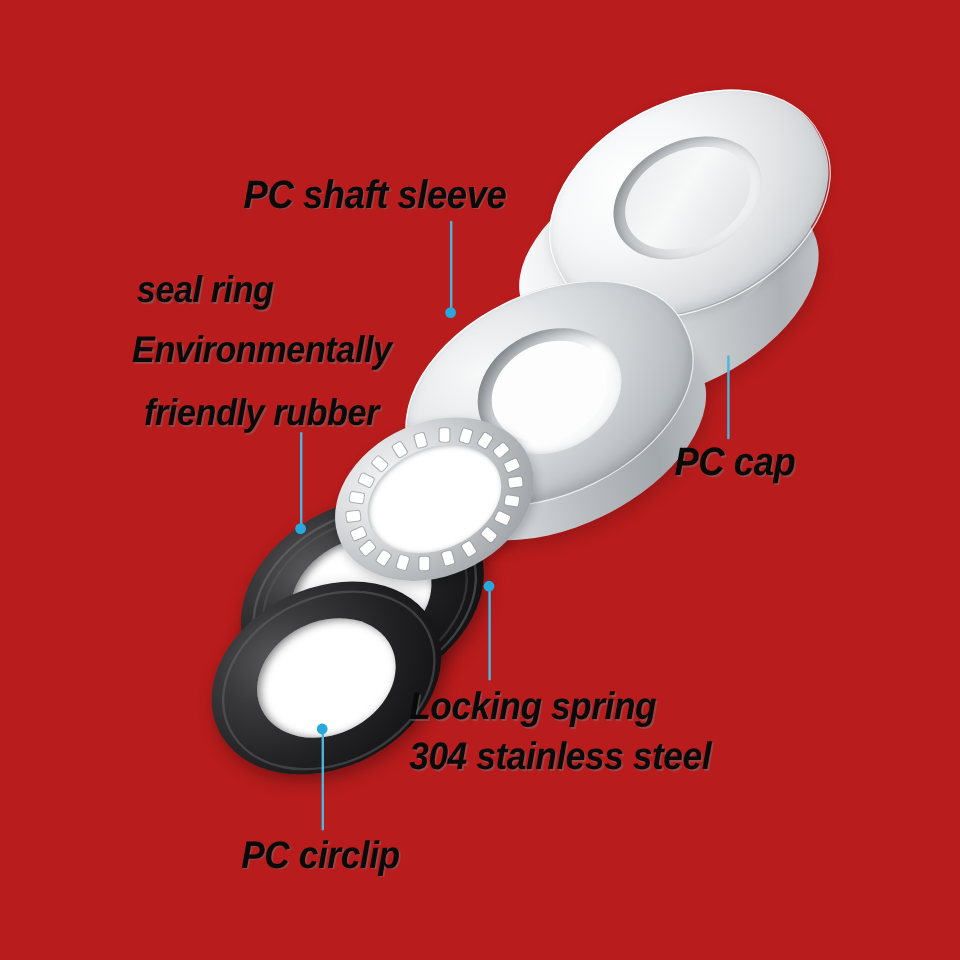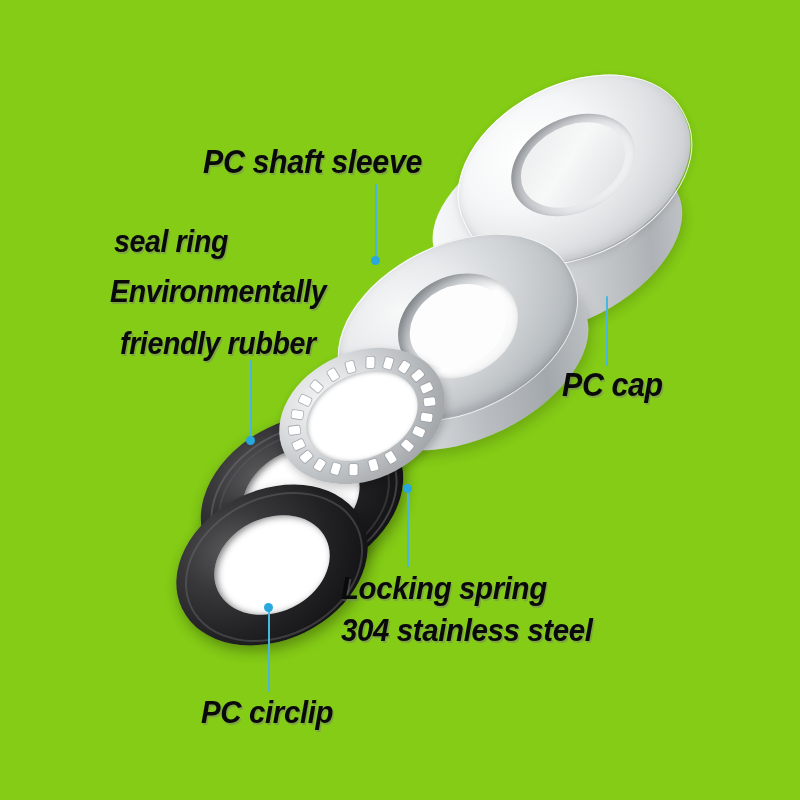--- a/index.html
+++ b/index.html
@@ -2,21 +2,21 @@
 <html><head>
 <meta charset="utf-8">
 <title>Exploded Parts Diagram</title>
 <style>
   html,body{margin:0;padding:0;background:#ffffff;}
   body{
     width:800px;height:800px;overflow:hidden;position:relative;
     font-family:"Liberation Sans","DejaVu Sans",sans-serif;
     -webkit-font-smoothing:antialiased;
   }
-  #stage{position:absolute;left:0;top:0;width:800px;height:800px;background:#84cc16;}
+  #stage{position:absolute;left:0;top:0;width:800px;height:800px;background:#b91c1c;}
 
   
   .label{
     position:absolute;
     font-family:"Liberation Sans","DejaVu Sans",sans-serif;
     font-weight:700;font-style:italic;
     color:#0a0a0a;
     letter-spacing:-0.4px;
     white-space:nowrap;
     line-height:1.0;

